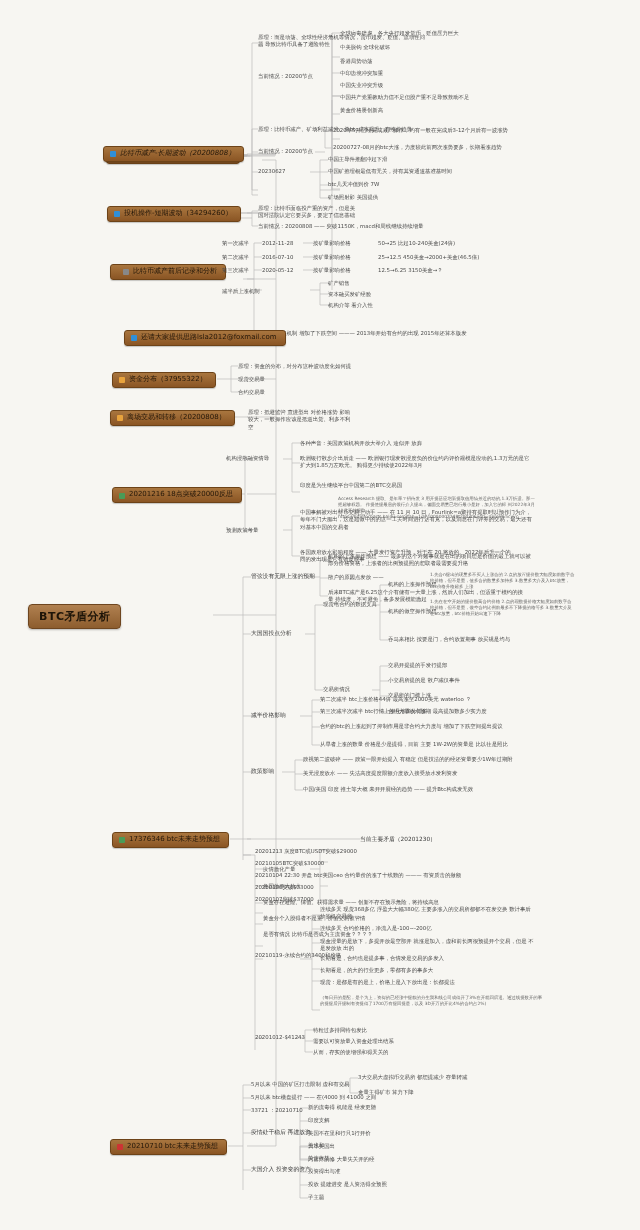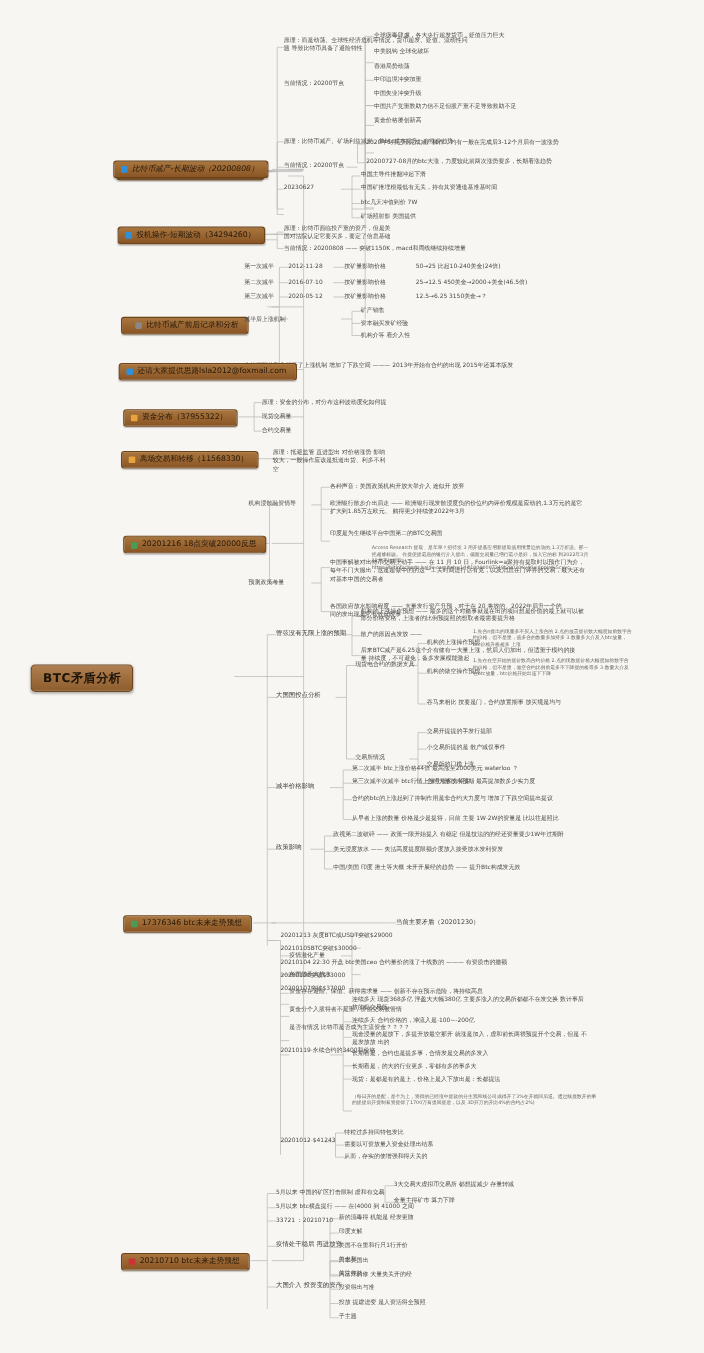--- a/index.html
+++ b/index.html
@@ -325,21 +325,21 @@
   <div class="node tx" style="left:328px;top:181px;">btc几天冲值到价 7W</div>
   <div class="node tx" style="left:328px;top:194px;">矿场照射影 美国提供</div>
 
   <div class="node l1" style="left:107px;top:206px;">
     <span class="dot" style="background:#2f8fd8"></span>
     <span class="txt">投机操作-短期波动（34294260）</span>
   </div>
   <div class="node tx wrap" style="left:258px;top:205px;width:100px;">原理：比特币面临投产重的资产，但是美国对法院认定它要买多，要定了信息基础</div>
   <div class="node tx" style="left:258px;top:223px;">当前情况：20200808 —— 突破1150K，macd和周线继续持续增量</div>
 
-  <div class="node l1" style="left:110px;top:288px;padding-left:12px;">
+  <div class="node l1" style="left:110px;top:264px;padding-left:12px;">
     <span class="dot" style="background:#888"></span>
     <span class="txt">比特币减产前后记录和分析</span>
   </div>
   <div class="node tx" style="left:222px;top:240px;">第一次减半</div>
   <div class="node tx" style="left:262px;top:240px;">2012-11-28</div>
   <div class="node tx" style="left:313px;top:240px;">按矿量影响价格</div>
   <div class="node tx" style="left:378px;top:240px;">50→25 比起10-240美金(24倍)</div>
   <div class="node tx" style="left:222px;top:254px;">第二次减半</div>
   <div class="node tx" style="left:262px;top:254px;">2016-07-10</div>
   <div class="node tx" style="left:313px;top:254px;">按矿量影响价格</div>
@@ -347,36 +347,36 @@
   <div class="node tx" style="left:222px;top:267px;">第三次减半</div>
   <div class="node tx" style="left:262px;top:267px;">2020-05-12</div>
   <div class="node tx" style="left:313px;top:267px;">按矿量影响价格</div>
   <div class="node tx" style="left:378px;top:267px;">12.5→6.25 3150美金→？</div>
   <div class="node tx" style="left:222px;top:288px;">减半后上涨机制</div>
   <div class="node tx" style="left:328px;top:280px;">矿产销售</div>
   <div class="node tx" style="left:328px;top:291px;">资本融买发矿经验</div>
   <div class="node tx" style="left:328px;top:302px;">机构介等 看介入性</div>
   <div class="node tx" style="left:222px;top:330px;">合约期现的引入打开了上涨机制 增加了下跌空间 ——— 2013年开始有合约的出现 2015年还算本版发</div>
 
-  <div class="node l1" style="left:108px;top:330px;justify-content:flex-end;">
+  <div class="node l1" style="left:124px;top:330px;justify-content:flex-end;">
     <span class="dot" style="background:#2f8fd8"></span>
     <span class="txt">还请大家提供思路lsla2012@foxmail.com</span>
   </div>
 
   <div class="node l1" style="left:112px;top:372px;">
     <span class="dot" style="background:#e8a33d"></span>
     <span class="txt">资金分布（37955322）</span>
   </div>
   <div class="node tx" style="left:238px;top:363px;">原理：资金的分布，对分布这种波动度化如何提</div>
   <div class="node tx" style="left:238px;top:376px;">现货交易量</div>
   <div class="node tx" style="left:238px;top:389px;">合约交易量</div>
 
   <div class="node l1" style="left:110px;top:410px;">
     <span class="dot" style="background:#e8a33d"></span>
-    <span class="txt">离场交易和转移（11568330）</span>
+    <span class="txt">离场交易和转移（20200808）</span>
   </div>
   <div class="node tx wrap" style="left:248px;top:409px;width:105px;">原理：抵避监管 直进型出 对价格涨势 影响较大，一般操作应该是抵道出货、利多不利空</div>
 
   <div class="node l1" style="left:112px;top:487px;align-items:flex-end;">
     <span class="dot" style="background:#4a9b57"></span>
     <span class="txt">20201216 18点突破20000反思</span>
   </div>
   <div class="node tx" style="left:226px;top:455px;">机构浸散融资情导</div>
   <div class="node tx" style="left:300px;top:440px;">各种声音：美国政策机构开放大举介入 途似开 放弃</div>
   <div class="node tx wrap" style="left:300px;top:455px;width:230px;">欧洲银行散步介出后走 —— 欧洲银行现发散浸度负的价位约内评价规模是应动的,1.3万元的是它扩大到1.85万左欧元。 购得更少持续使2022年3月</div>

